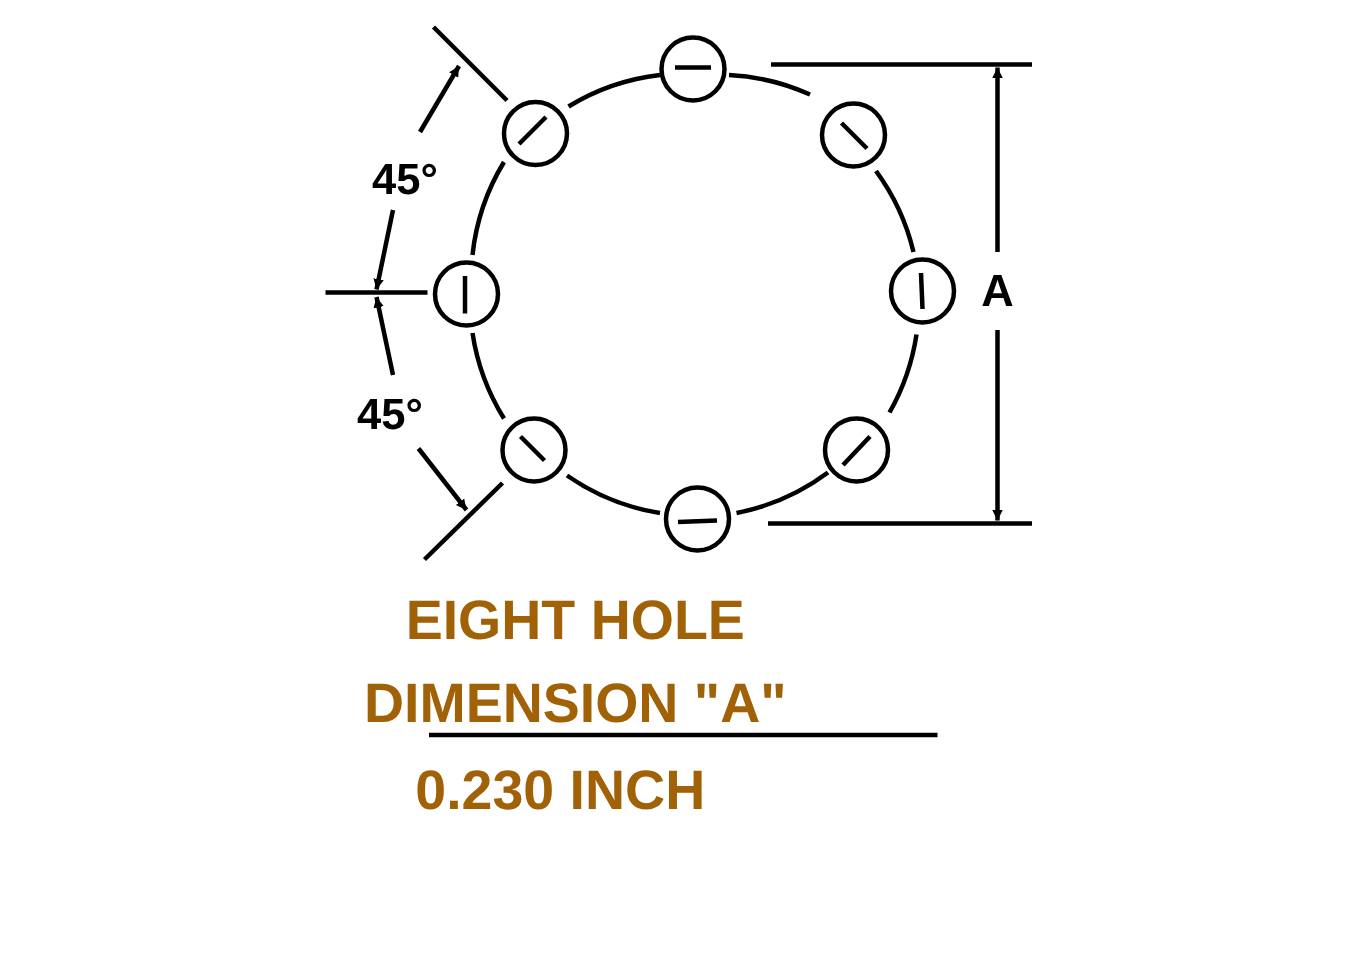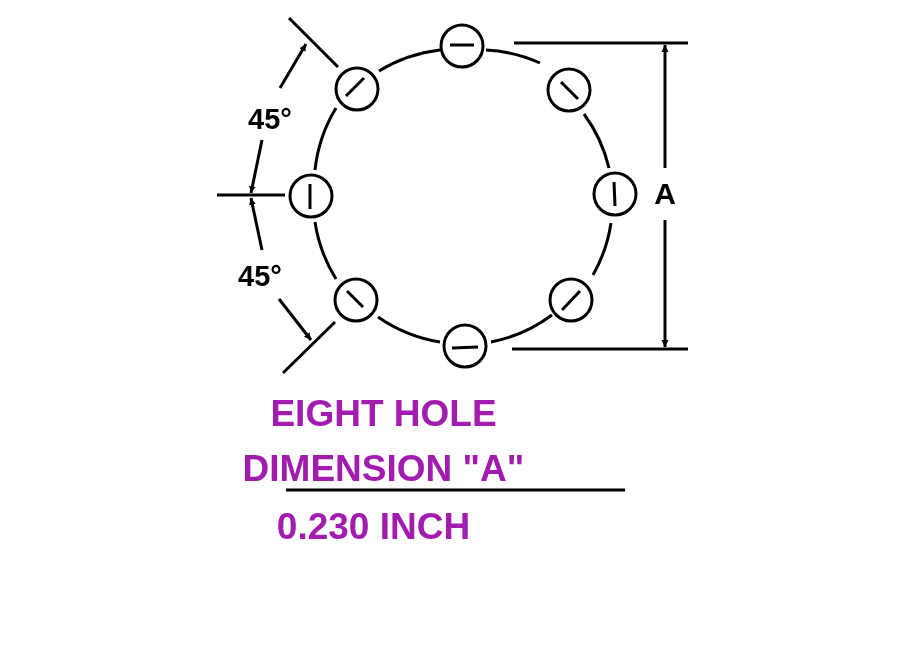--- a/index.html
+++ b/index.html
@@ -2,21 +2,21 @@
 <html><head>
   <meta charset="utf-8">
   <style>
     html, body { margin: 0; padding: 0; background: #ffffff; }
     body { width: 905px; height: 652px; position: relative; overflow: hidden;
            font-family: "Liberation Sans", sans-serif; }
     #diagram { position: absolute; left: 0; top: 0; }
     .lbl { font-family: "Liberation Sans", sans-serif; font-weight: bold; fill: #000; }
     .caption { position: absolute; left: 0; width: 767px; text-align: center;
                font-family: "Liberation Sans", sans-serif; font-weight: bold;
-               color: #a21caf; font-size: 37px; line-height: 1; letter-spacing: 0px; }
+               color: #a16207; font-size: 37px; line-height: 1; letter-spacing: 0px; }
   </style>
 </head>
 <body>
 
 <svg id="diagram" width="905" height="652" viewBox="0 0 905 652">
   <defs>
     <marker id="arr" viewBox="0 0 10 10" refX="10" refY="5" markerWidth="7" markerHeight="9" orient="auto-start-reverse" markerUnits="userSpaceOnUse">
       <path d="M0,0 L10,5 L0,10 z" fill="#000"></path>
     </marker>
   </defs>

